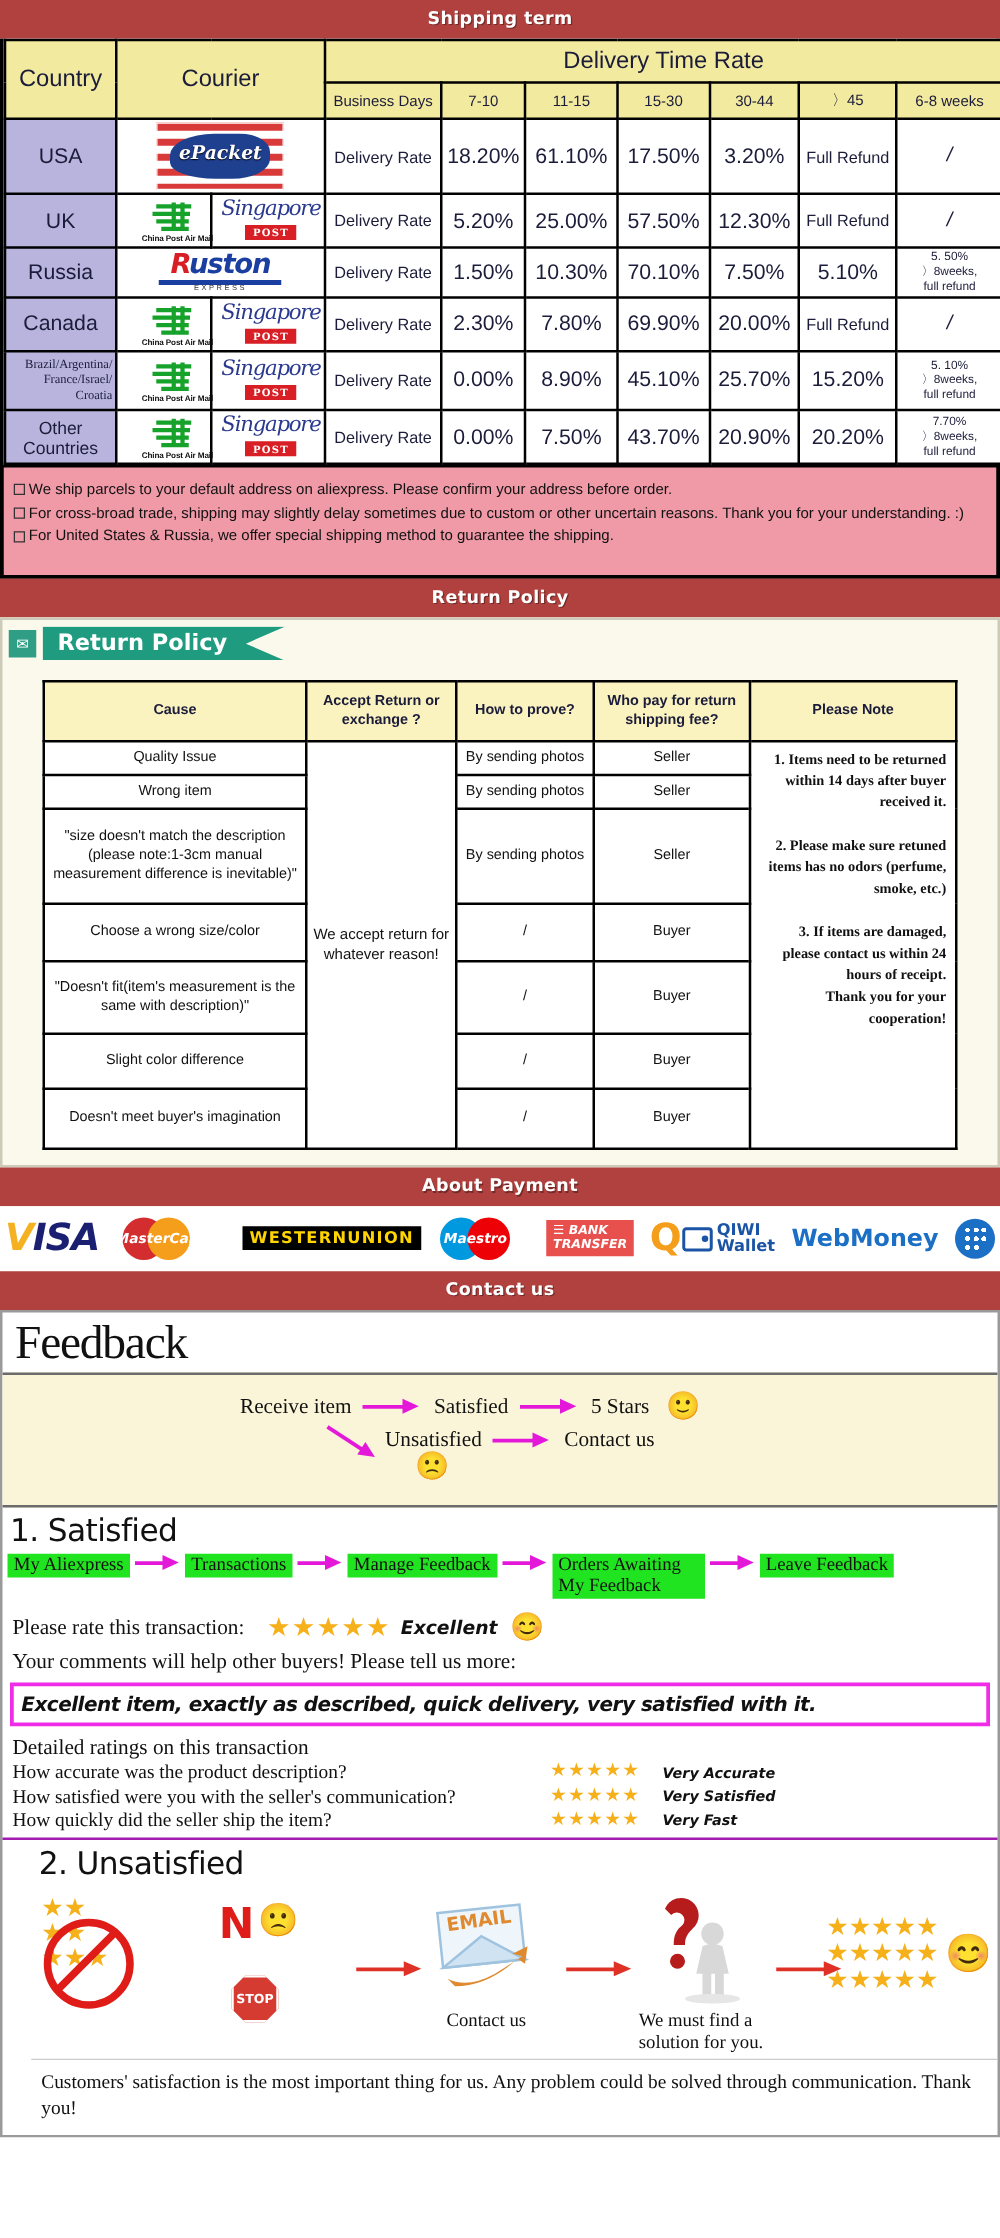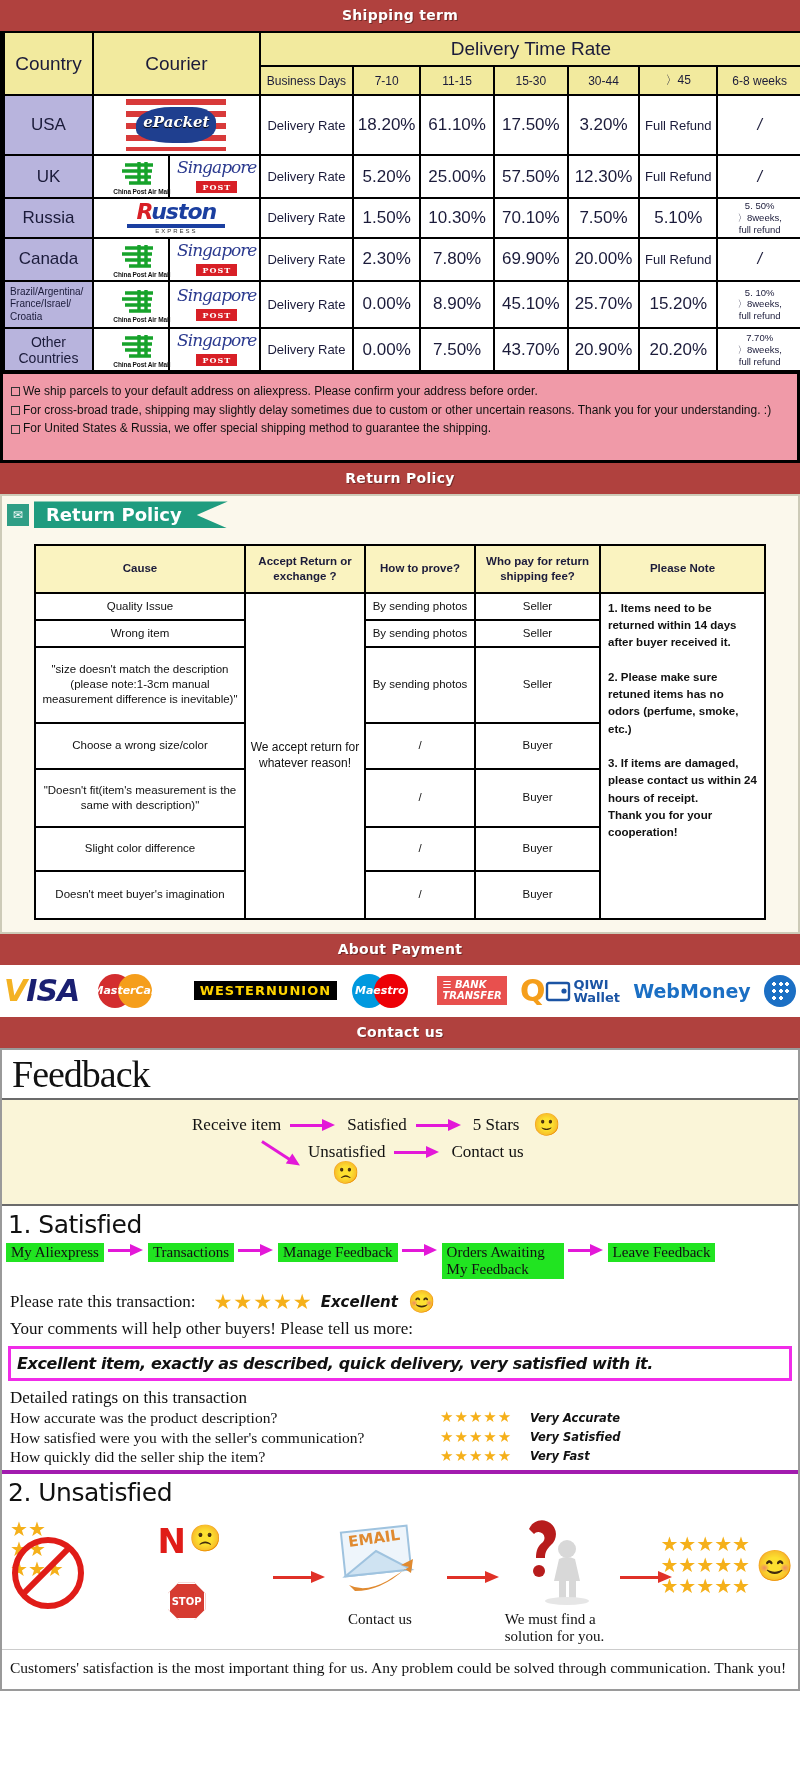--- a/index.html
+++ b/index.html
@@ -33,21 +33,21 @@
     vertical-align:middle;
     font-family:"Liberation Sans", sans-serif;
     color:#1b1b3a;
   }
   .hdr-y{background:#f2ea9e;}
   .th-country{font-size:19px;}
   .th-courier{font-size:19px;}
   .th-dtr{font-size:19px;padding:5px 0;}
   .th-sub{font-size:12px;padding:5px 1px;font-weight:normal;}
   .c-country{background:#b8b4dd;font-size:17px;color:#1b1b3a;padding:4px 2px;}
-  .c-country.small{font-size:10px;line-height:1.25;text-align:left;padding-left:5px;}
+  .c-country.small{font-size:10px;line-height:1.25;text-align:right;padding-left:5px;font-family:Liberation Serif, serif;}
   .c-country.small2{font-size:14px;}
   .c-rate-label{font-size:13px;color:#111;}
   .c-val{font-size:17px;color:#111;}
   .c-val.sm{font-size:13px;}
   .c-val.tiny{font-size:9.5px;line-height:1.25;}
   .c-slash{font-size:16px;color:#555;font-style:italic;}
   .logocell{padding:2px;background:#fff;}
 
   
   .logo-epacket{width:100px;height:52px;margin:0 auto;position:relative;
@@ -96,21 +96,21 @@
   .rp-ribbon .rib{background:#1f9c7f;color:#fff;font-weight:bold;font-size:18px;
     padding:3px 30px 3px 12px;margin-left:5px;
     font-family:"DejaVu Sans", sans-serif;
     clip-path:polygon(0 0, 100% 0, 84% 50%, 100% 100%, 0 100%);
     padding-right:46px;}
 
   table.rp{border-collapse:collapse;width:730px;margin:14px auto 0 auto;table-layout:fixed;background:#fff;}
   table.rp td{border:2px solid #000;text-align:center;vertical-align:middle;
      font-size:11.5px;color:#111;padding:5px 4px;line-height:1.3;}
   table.rp td.hd{background:#faf3c0;font-weight:bold;color:#1b1b3a;font-size:11.5px;padding:8px 3px;}
-  table.rp td.note{font-weight:bold;text-align:left;font-size:11.5px;line-height:1.5;padding:6px 7px;vertical-align:top;}
+  table.rp td.note{font-weight:bold;text-align:right;font-size:11.5px;line-height:1.5;padding:6px 7px;vertical-align:top;font-family:Liberation Serif, serif;}
   table.rp td.accept{font-size:12px;}
 
   
   .pay{background:#fff;display:flex;align-items:center;justify-content:space-between;
       padding:4px 4px;height:44px;overflow:hidden;}
   .pay > div{flex:0 0 auto;display:flex;align-items:center;justify-content:center;}
   .visa{font-family:"DejaVu Sans", sans-serif;font-weight:bold;font-style:italic;
      font-size:30px;color:#1a1f71;letter-spacing:-1px;}
   .visa .y{color:#f4b223;}
   .mc{position:relative;width:88px;height:38px;}
@@ -169,21 +169,21 @@
   .ser{font-family:"Liberation Serif", serif;font-size:17px;color:#111;}
   .stars{color:#f5b01a;letter-spacing:1px;}
   .excellent{font-family:"DejaVu Sans", sans-serif;font-weight:bold;font-style:italic;font-size:15px;}
   .quote{border:3px solid #f02ce8;font-family:"DejaVu Sans", sans-serif;font-weight:bold;
      font-style:italic;font-size:16px;padding:5px 6px;margin:5px 6px;letter-spacing:-.4px;}
   .ratings{padding:2px 8px 4px 8px;}
   .ratings .r{display:flex;align-items:center;font-family:"Liberation Serif", serif;font-size:15.5px;line-height:1.25;}
   .ratings .r .q{width:430px;}
   .ratings .r .st{color:#f5b01a;font-size:15px;letter-spacing:1px;width:90px;}
   .ratings .r .lb{font-family:"DejaVu Sans", sans-serif;font-weight:bold;font-style:italic;font-size:11.5px;}
-  .unsat{border-top:4px solid #a21caf;}
+  .unsat{border-top:2px solid #a21caf;padding-left:23px;}
   .unsat-flow{display:flex;align-items:flex-start;justify-content:space-around;padding:10px 4px 4px 4px;}
   .uf{width:150px;text-align:center;font-family:"Liberation Serif", serif;font-size:15px;}
   .bigstars{color:#f5b01a;font-size:20px;line-height:1.05;}
   .redarrow{display:inline-block;width:56px;height:12px;position:relative;margin-top:52px;}
   .redarrow:before{content:"";position:absolute;left:0;top:5px;width:40px;height:3px;background:#e03127;}
   .redarrow:after{content:"";position:absolute;left:38px;top:0;border-left:14px solid #e03127;
      border-top:6px solid transparent;border-bottom:6px solid transparent;}
   .closing{font-family:"Liberation Serif", serif;font-size:15.5px;line-height:1.35;
      padding:8px 8px 10px 8px;border-top:1px solid #ccc;}
   .stopsign{width:34px;height:34px;background:#d63b31;border:2px solid #fff;

